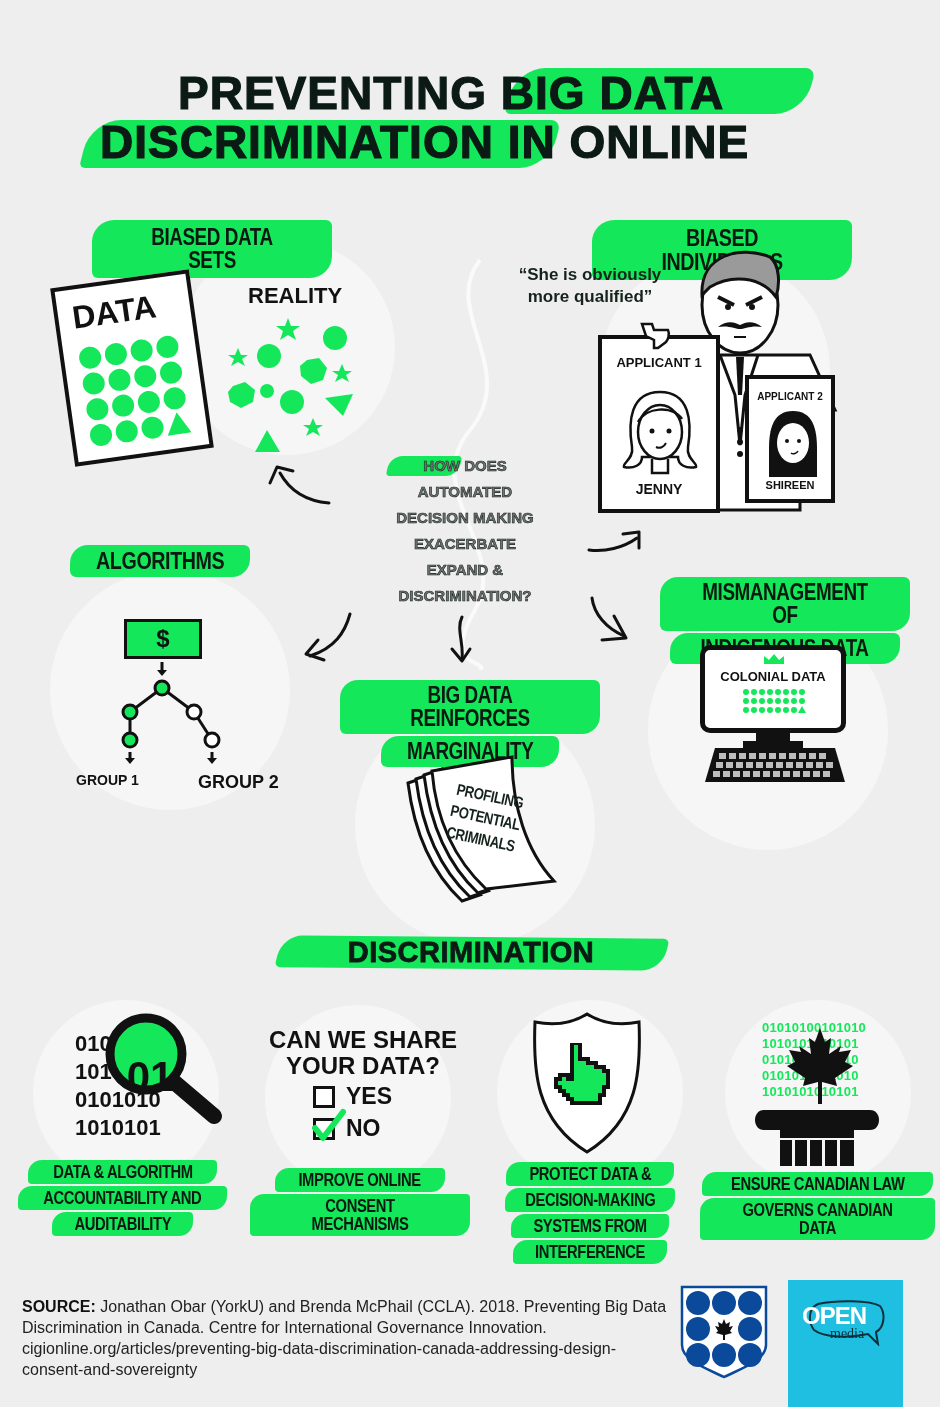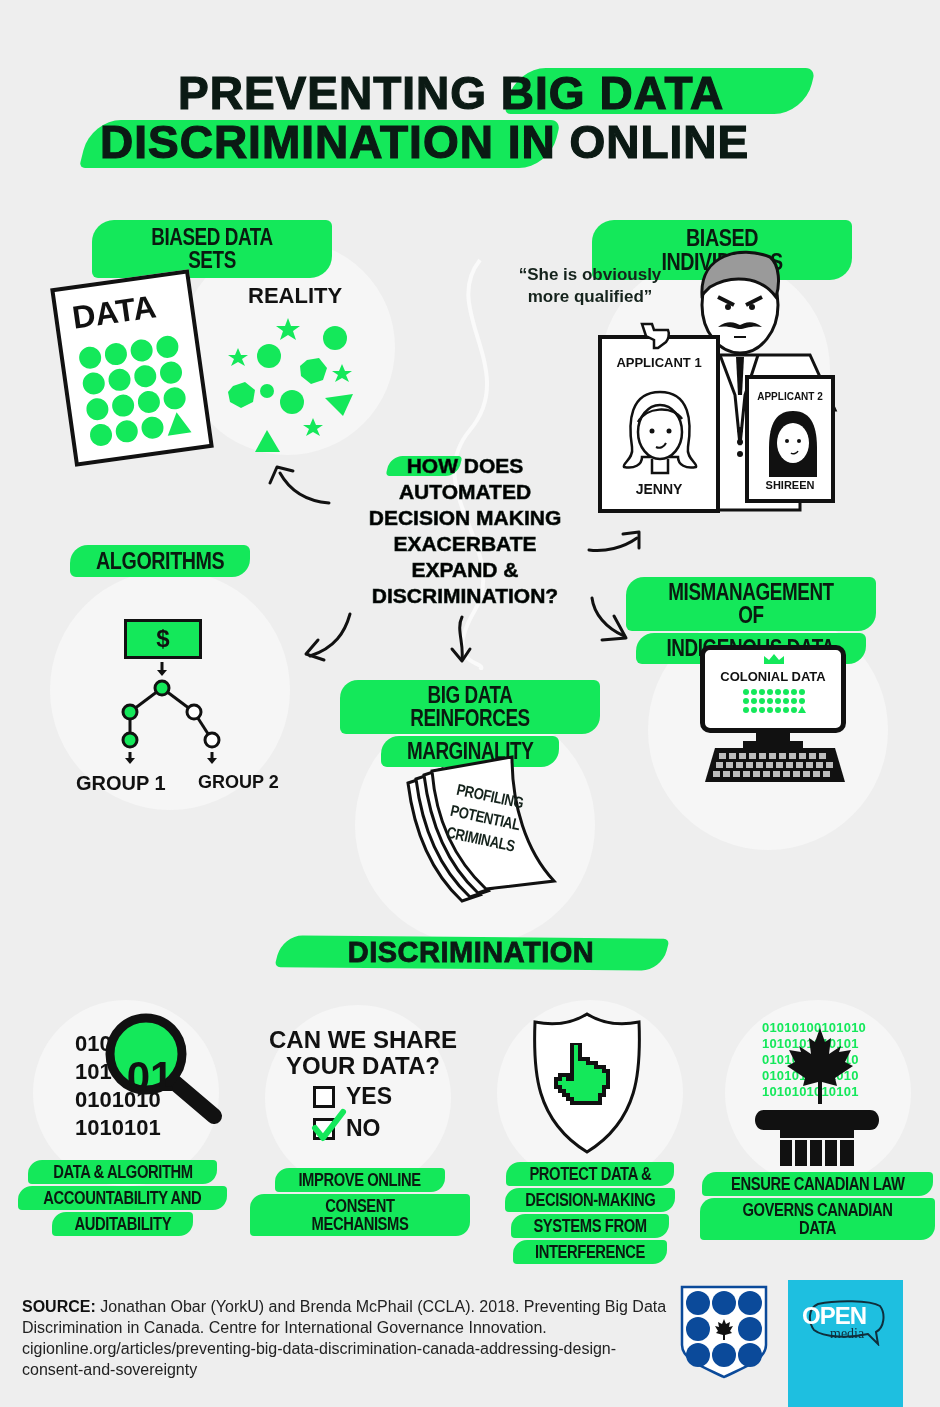--- a/index.html
+++ b/index.html
@@ -4,21 +4,21 @@
 <style>
   * { box-sizing: border-box; margin: 0; padding: 0; }
   html, body { width: 940px; height: 1407px; background: #eeeeee; overflow: hidden; }
   body { position: relative; font-family: "Liberation Sans", "DejaVu Sans", sans-serif; color: #0f1a14; }
   .abs { position: absolute; }
   .cond { font-family: "Liberation Sans", sans-serif; font-weight: 700; letter-spacing: -0.5px; transform: scaleX(0.82); transform-origin: center; display: inline-block; }
   .tag { position: absolute; text-align: center; font-weight: 700; color: #0a1a10; line-height: 1; }
   .tag .bar { background: #14e85a; border-radius: 14px 4px 14px 4px; padding: 4px 18px; display: inline-block; }
   .circle { position: absolute; border-radius: 50%; background: #f6f6f6; }
   .title-line { position: absolute; font-weight: 900; font-size: 46px; letter-spacing: 1px; color: #0b1a14; white-space: nowrap; -webkit-text-stroke: 1.2px #0b1a14; }
-  .q-text { position: absolute; text-align: center; font-weight: 700; font-size: 21px; line-height: 26px; color: #000000; -webkit-text-stroke: 0.6px #15231c; }
+  .q-text { position: absolute; text-align: center; font-weight: 700; font-size: 15px; line-height: 26px; color: #737373; -webkit-text-stroke: 0.6px #15231c; }
   .small-cap { font-weight: 700; color: #111; }
   .src { position: absolute; left: 22px; top: 1296px; width: 650px; font-size: 16px; line-height: 21px; color: #222; }
   .src b { color: #111; }
 </style>
 </head>
 <body>
 
 <div class="abs" style="left:510px;top:68px;width:300px;height:46px;background:#14e85a;border-radius:30px 10px 30px 6px;transform:skewX(-14deg);"></div>
 <div class="abs" style="left:85px;top:120px;width:470px;height:48px;background:#14e85a;border-radius:30px 10px 30px 6px;transform:skewX(-14deg);"></div>
 <div class="title-line" style="left:178px;top:66px;">
@@ -188,42 +188,42 @@
   <circle cx="52" cy="28" r="7" fill="#14e85a" stroke="#111" stroke-width="3"></circle>
   <circle cx="20" cy="52" r="7" fill="#14e85a" stroke="#111" stroke-width="3"></circle>
   <circle cx="84" cy="52" r="7" fill="#fff" stroke="#111" stroke-width="3"></circle>
   <circle cx="20" cy="80" r="7" fill="#14e85a" stroke="#111" stroke-width="3"></circle>
   <circle cx="102" cy="80" r="7" fill="#fff" stroke="#111" stroke-width="3"></circle>
   <path d="M20 92 L 20 100" stroke="#111" stroke-width="3"></path>
     <polygon points="15,98 25,98 20,104" fill="#111"></polygon>
   <path d="M102 92 L 102 100" stroke="#111" stroke-width="3"></path>
     <polygon points="97,98 107,98 102,104" fill="#111"></polygon>
 </svg>
-<div class="abs small-cap" style="left:76px;top:772px;font-size:20px;">GROUP 1</div>
+<div class="abs small-cap" style="left:76px;top:772px;font-size:14px;">GROUP 1</div>
 <div class="abs small-cap" style="left:198px;top:772px;font-size:18px;">GROUP 2</div>
 
 <div class="circle" style="left:355px;top:705px;width:240px;height:240px;"></div>
 <div class="tag" style="left:340px;top:680px;width:260px;">
   <div><span class="bar" style="padding:4px 10px;border-radius:18px 6px 18px 6px;"><span class="cond" style="font-size:23px;">BIG DATA REINFORCES</span></span></div>
   <div style="margin-top:2px;"><span class="bar" style="padding:4px 12px;border-radius:18px 6px 18px 6px;"><span class="cond" style="font-size:23px;">MARGINALITY</span></span></div>
 </div>
 <svg class="abs" style="left:400px;top:755px;" width="170" height="150" viewBox="0 0 170 150">
   <path d="M8 28 L 26 22 C 30 70, 44 110, 80 140 L 62 146 C 30 116, 14 76, 8 28 Z" fill="#fff" stroke="#111" stroke-width="3"></path>
   <path d="M16 24 L 34 18 C 38 66, 52 106, 88 136 L 70 142 C 38 112, 22 72, 16 24 Z" fill="#fff" stroke="#111" stroke-width="3"></path>
   <path d="M24 20 L 42 14 C 46 62, 60 102, 96 132 L 78 138 C 46 108, 30 68, 24 20 Z" fill="#fff" stroke="#111" stroke-width="3"></path>
   <path d="M32 16 L 112 2 C 112 50, 126 96, 154 126 L 86 134 C 54 104, 36 64, 32 16 Z" fill="#fff" stroke="#111" stroke-width="3"></path>
 </svg>
 <div class="abs" style="left:440px;top:785px;width:90px;transform:rotate(12deg);text-align:center;font-weight:700;font-size:16px;line-height:22px;color:#15231c;">
   <div class="cond">PROFILING</div>
   <div class="cond">POTENTIAL</div>
   <div class="cond">CRIMINALS</div>
 </div>
 
 <div class="circle" style="left:648px;top:610px;width:240px;height:240px;"></div>
-<div class="tag" style="left:626px;top:577px;width:250px;">
+<div class="tag" style="left:660px;top:577px;width:250px;">
   <div><span class="bar" style="padding:4px 10px;border-radius:18px 6px 18px 6px;"><span class="cond" style="font-size:23px;">MISMANAGEMENT OF</span></span></div>
   <div style="margin-top:2px;"><span class="bar" style="padding:4px 12px;border-radius:18px 6px 18px 6px;"><span class="cond" style="font-size:23px;">INDIGENOUS DATA</span></span></div>
 </div>
 
 <div class="abs" style="left:700px;top:645px;width:146px;height:88px;background:#fff;border:5px solid #111;border-radius:10px;">
   <svg style="position:absolute;left:59px;top:4px;" width="20" height="10" viewBox="0 0 20 10">
     <path d="M0 10 L 0 2 L 5 6 L 10 0 L 15 6 L 20 2 L 20 10 Z" fill="#14e85a"></path>
   </svg>
   <div style="position:absolute;top:19px;width:100%;text-align:center;font-weight:700;font-size:13px;color:#111;">COLONIAL DATA</div>
   <svg style="position:absolute;left:38px;top:38px;" width="64" height="28" viewBox="0 0 64 28">

